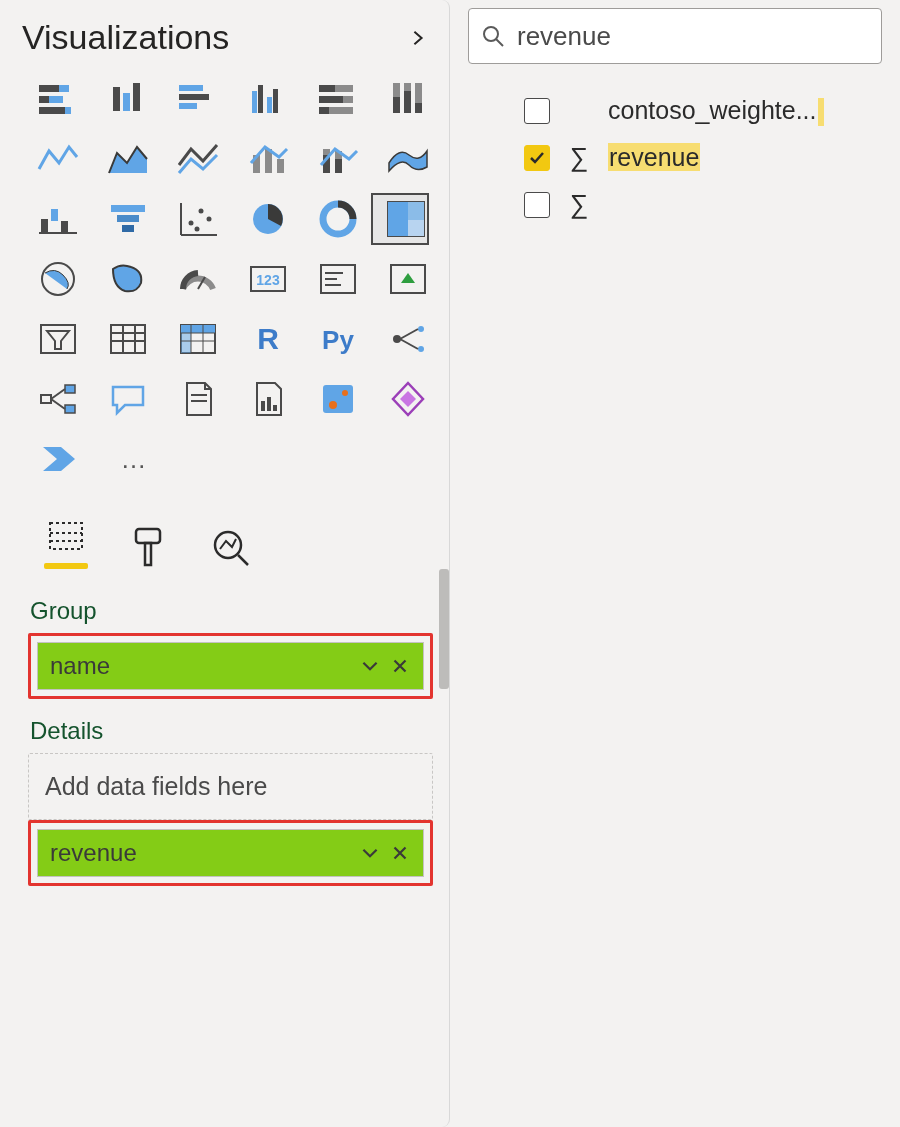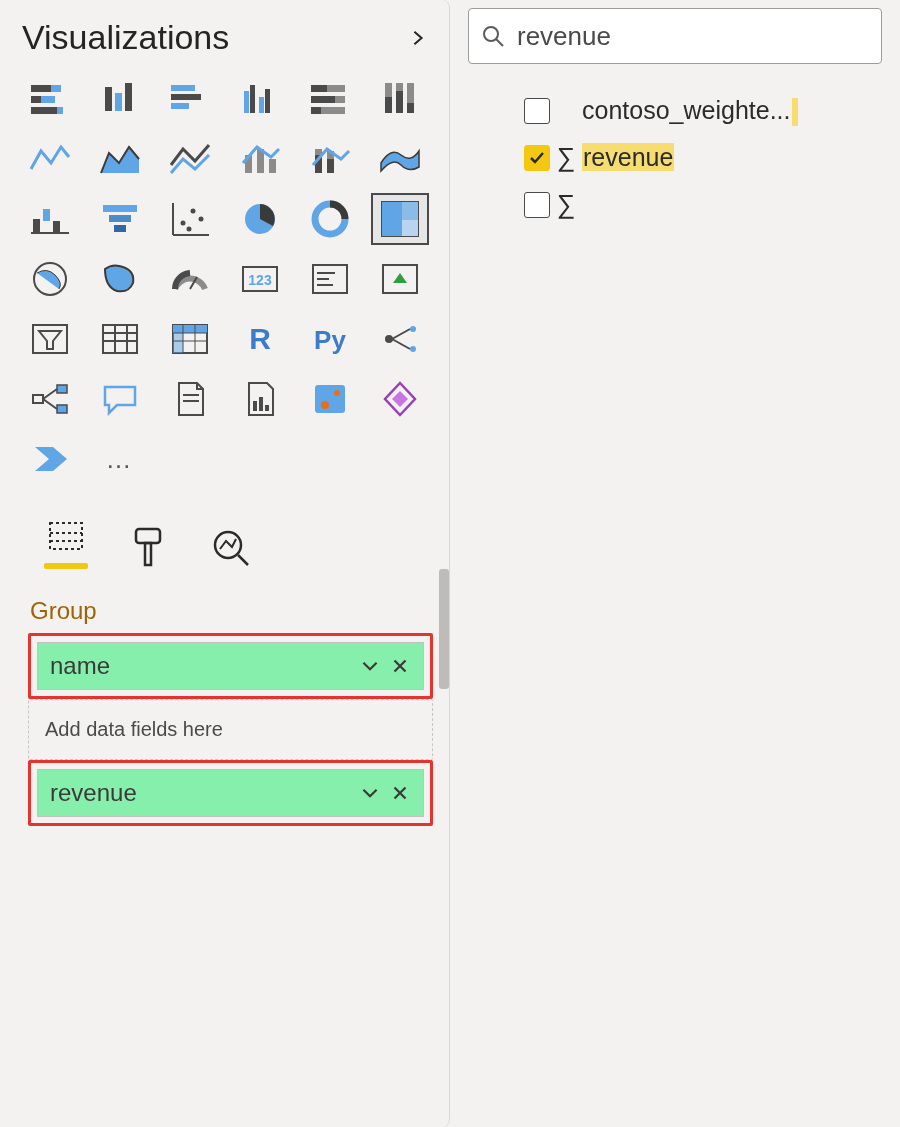--- a/index.html
+++ b/index.html
@@ -40,21 +40,21 @@
     padding: 10px 10px 0 10px;
     display: grid;
     grid-template-columns: repeat(6, 58px);
     grid-auto-rows: 52px;
     gap: 8px 12px;
     justify-content: center;
   }
   .viz-grid .cell {
     display: flex;
     align-items: center;
-    justify-content: center;
+    justify-content: flex-end;
     cursor: pointer;
   }
   .viz-grid .cell .ic { width: 42px; height: 40px; }
   .cell.sel {
     border: 2px solid #4a4a4a;
     background: #e6e6e6;
   }
   .ellipsis { font-size: 26px; color: #555; letter-spacing: 2px; }
 
   
@@ -70,45 +70,45 @@
     content: "";
     display: block;
     height: 6px;
     background: #f2c811;
     margin-top: 6px;
     border-radius: 2px;
   }
 
   
   .wells { padding: 10px 16px 0 28px; position: relative; }
-  .well-label { font-size: 24px; color: #a16207; margin: 18px 0 8px 2px; font-weight: 400;}
+  .well-label { font-size: 24px; color: #14532d; margin: 18px 0 8px 2px; font-weight: 400;}
   .drop {
     border: 1.5px dashed #c8c6c4;
     border-radius: 2px;
     padding: 8px;
     font-size: 24px;
     color: #4a4a4a;
   }
   .drop.redbox {
     border: 3px solid #e3342f;
     padding: 6px;
   }
   .pill {
-    background: #86efac;
+    background: #84cc16;
     border: 1px solid #c4c2c0;
     height: 48px;
     display: flex;
     align-items: center;
     padding: 0 12px;
     font-size: 24px;
     color: #3a3a39;
   }
   .pill .sp { flex: 1; }
   .pill .pch, .pill .px { width: 22px; height: 22px; margin-left: 8px; cursor:pointer; }
-  .placeholder { padding: 10px 8px; color: #4a4a4a; font-size: 20px; }
+  .placeholder { padding: 10px 8px; color: #4a4a4a; font-size: 25px; }
   .scrollthumb {
     position: absolute;
     right: 0; top: 0;
     width: 10px; height: 120px;
     background: #bdbcba;
     border-radius: 3px;
   }
 
   
   .search {
@@ -151,21 +151,21 @@
     margin-left: -28px;
     margin-top: 17px;
     position: relative;
     z-index: 2;
   }
   .badge svg { width: 10px; height: 10px; }
   .fields-list { padding: 10px 0 0 60px; display:flex; flex-direction:column; gap: 16px; }
   .frow {
     display: flex;
     align-items: center;
-    gap: 5px;
+    gap: 18px;
     font-size: 25px;
     color: #2b2b2b;
   }
   .cb {
     width: 26px; height: 26px;
     border: 1.5px solid #4a4a4a;
     border-radius: 3px;
     display: inline-flex;
     align-items: center;
     justify-content: center;
@@ -509,20 +509,21 @@
         <span class="sp"></span>
         <svg class="pch" viewBox="0 0 20 20">
             <path d="M4 7 L10 13 L16 7" fill="none" stroke="#3a3a39" stroke-width="2"></path>
           </svg>
         <svg class="px" viewBox="0 0 20 20">
             <path d="M5 5 L15 15 M15 5 L5 15" stroke="#3a3a39" stroke-width="2"></path>
           </svg>
       </div>
     </div>
 
+    <div class="well-label">Details</div>
     <div class="drop">
       <div class="placeholder">Add data fields here</div>
     </div>
 
     <div class="drop redbox">
       <div class="pill">
         <span>revenue</span>
         <span class="sp"></span>
         <svg class="pch" viewBox="0 0 20 20">
             <path d="M4 7 L10 13 L16 7" fill="none" stroke="#3a3a39" stroke-width="2"></path>

